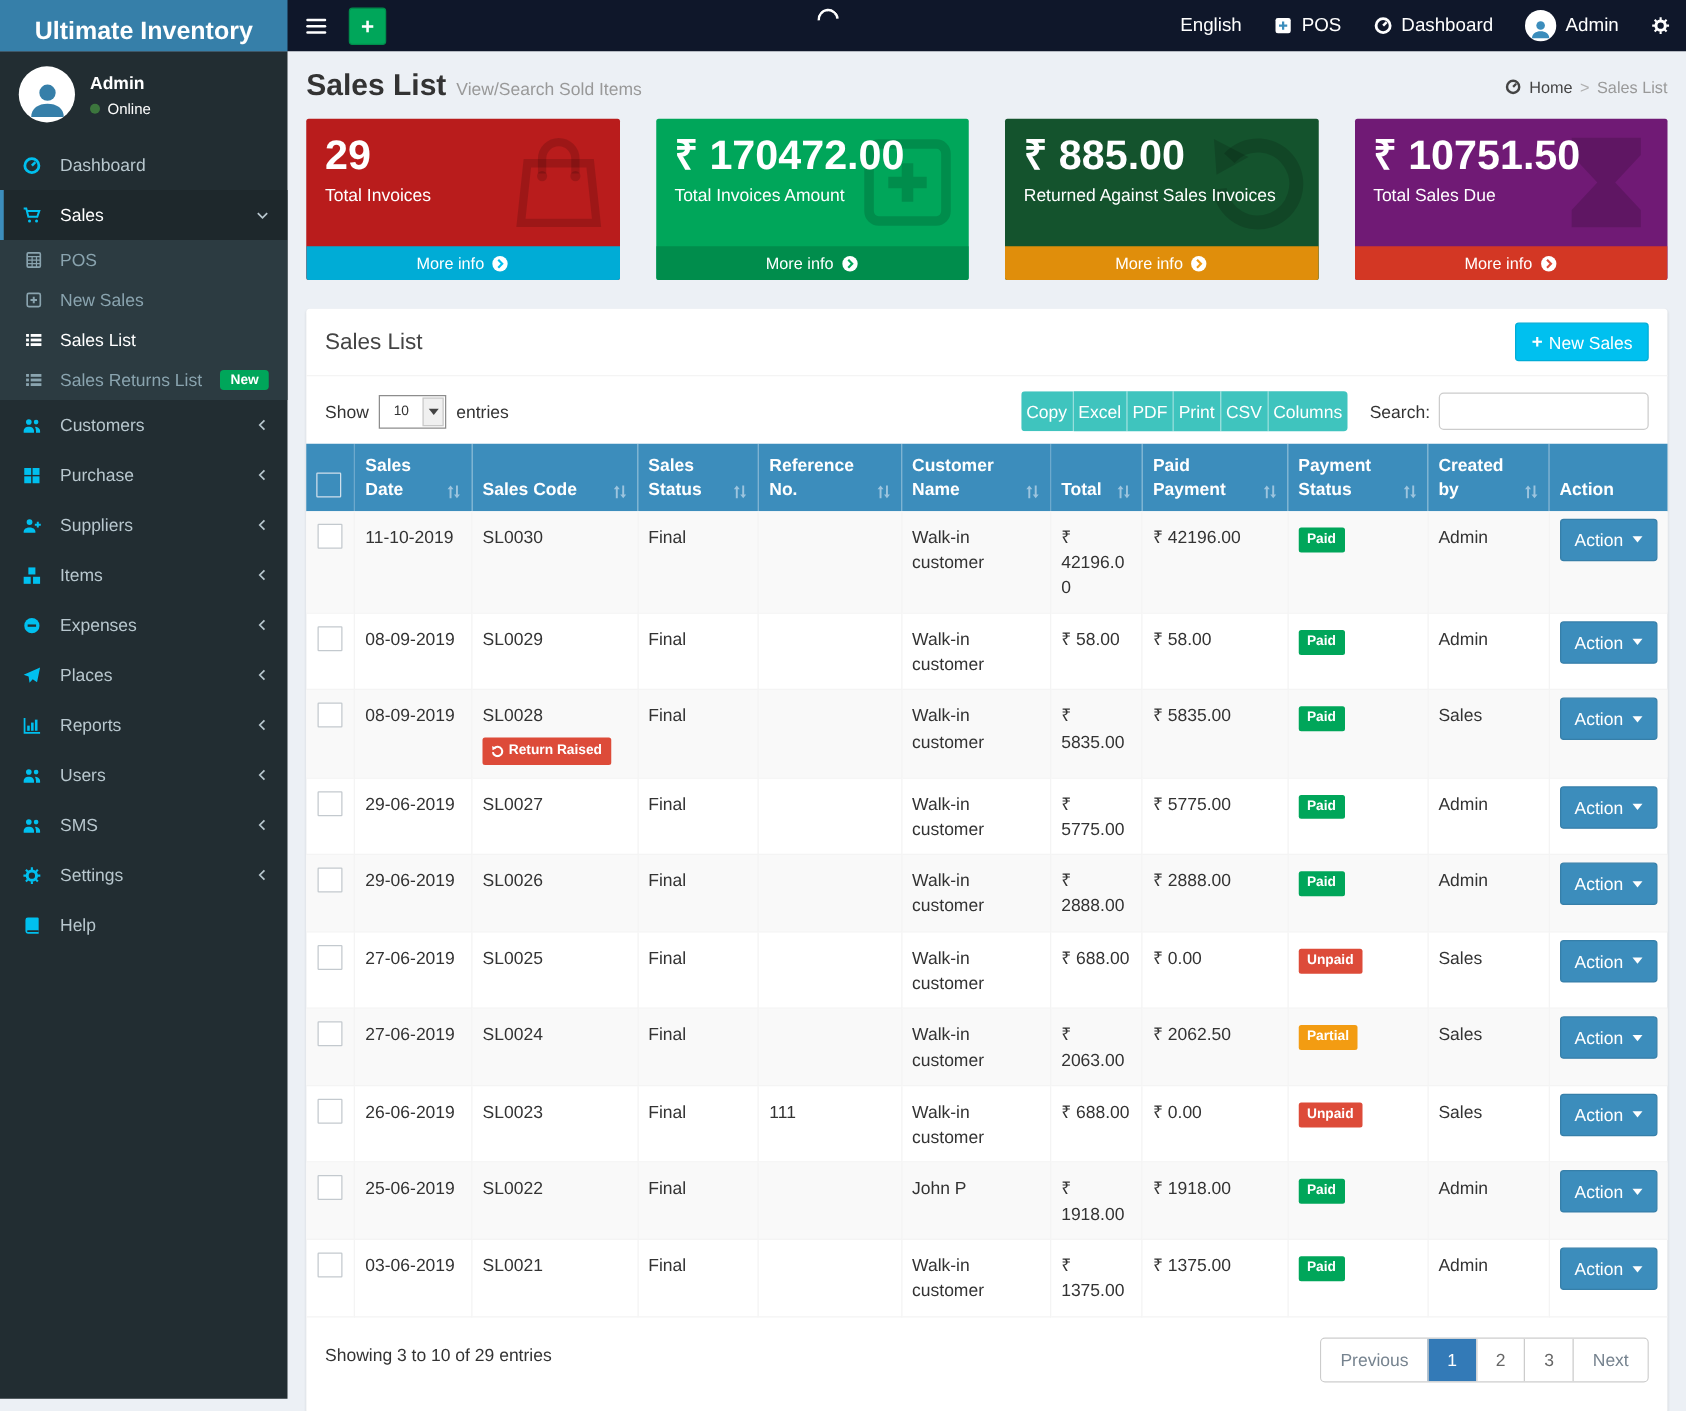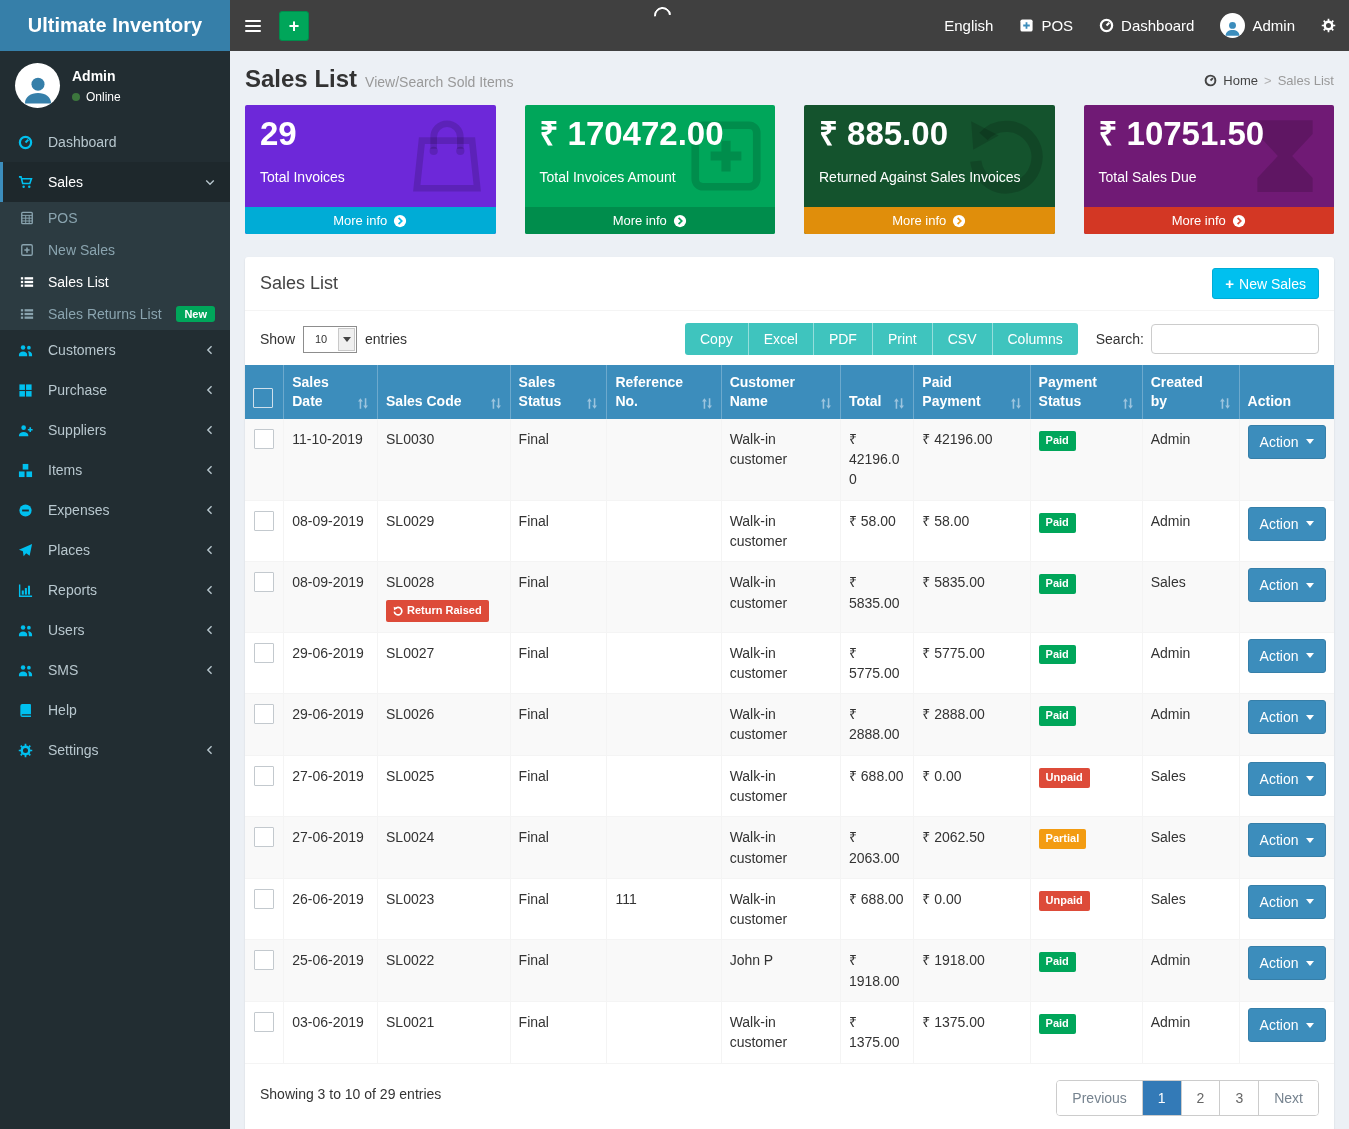--- a/index.html
+++ b/index.html
@@ -1,20 +1,20 @@
 <!DOCTYPE html>
 <html><head>
 <meta charset="utf-8">
 <style>
   * { margin:0; padding:0; box-sizing:border-box; }
   html,body { width:1349px; height:1129px; overflow:hidden; }
   body { font-family:"Liberation Sans", sans-serif; background:#ecf0f5; font-size:14px; color:#333; }
 
   
-  .navbar { position:relative; height:51px; background:#404040; display:flex; align-items:stretch; z-index:5; }
+  .navbar { position:relative; height:41px; background:#0f172a; display:flex; align-items:stretch; z-index:5; }
   .brand { width:230px; background:#367fa9; color:#fff; font-size:20px; font-weight:bold; text-align:center; line-height:51px; cursor:pointer; }
   .nav-left { display:flex; align-items:center; }
   .hamburger { width:45px; height:51px; background:transparent; border:none; cursor:pointer; display:flex; flex-direction:column; align-items:center; justify-content:center; gap:3px; }
   .hamburger i { width:16px; height:2px; background:#fff; border-radius:1px; }
   .quick-add { width:30px; height:30px; margin-left:4px; background:#00a65a; border:1px solid #008d4c; border-radius:3px; color:#fff; font-size:18px; font-weight:bold; line-height:26px; text-align:center; cursor:pointer; }
   .spinner { position:absolute; left:654px; top:7px; width:17px; height:17px; border:2.5px solid transparent; border-top-color:#fff; border-left-color:#fff; border-radius:50%; transform:rotate(40deg); }
   .nav-right { margin-left:auto; display:flex; align-items:stretch; }
   .nav-item { display:flex; align-items:center; gap:7px; padding:0 13px; color:#fff; font-size:15px; cursor:pointer; }
   .nav-item .icon svg { display:block; }
   .nav-avatar { width:25px; height:25px; border-radius:50%; background:#fff; color:#3c8dbc; display:flex; align-items:flex-end; justify-content:center; overflow:hidden; }
@@ -56,41 +56,41 @@
   .breadcrumb .icon { display:flex; color:#444; }
   .breadcrumb .icon svg { width:13px; height:13px; }
   .crumb-home { cursor:pointer; }
   .crumb-sep { color:#b0b0b0; }
   .crumb-cur { color:#999; }
 
   
   .cards { display:grid; grid-template-columns:repeat(4,1fr); gap:29px; }
   .card { position:relative; height:129px; border-radius:2px; color:#fff; overflow:hidden; }
   .card-value { font-size:33px; font-weight:bold; padding:10px 15px 0; line-height:1.15; position:relative; z-index:2; }
-  .card-label { font-size:14px; padding:0 15px; margin-top:16px; position:relative; z-index:2; white-space:nowrap; }
+  .card-label { font-size:14px; padding:0 15px; margin-top:5px; position:relative; z-index:2; white-space:nowrap; }
   .card-icon { position:absolute; right:8px; top:10px; color:rgba(0,0,0,0.15); z-index:1; }
   .card-icon svg { width:82px; height:82px; }
   .card-footer { position:absolute; left:0; right:0; bottom:0; background:rgba(0,0,0,0.12); text-align:center; padding:6px 0; font-size:13px; cursor:pointer; display:flex; align-items:center; justify-content:center; gap:6px; z-index:3; }
   .mi-circle { width:14px; height:14px; flex:none; display:flex; }
   .mi-circle svg { width:14px; height:14px; }
 
   
   .panel { margin-top:23px; background:#fff; border-radius:3px; box-shadow:0 1px 2px rgba(0,0,0,0.12); }
   .panel-head { display:flex; align-items:center; padding:11px 15px; border-bottom:1px solid #f4f4f4; }
   .panel-title { font-size:18px; color:#444; }
   .btn-new-sales { margin-left:auto; background:#00c0ef; border:1px solid #00acd6; color:#fff; font-size:14px; padding:6px 12px; border-radius:3px; cursor:pointer; display:flex; gap:5px; align-items:center; }
   .btn-new-sales b { font-size:15px; }
   .controls { display:flex; align-items:center; padding:12px 15px 10px; }
   .len-wrap { display:flex; align-items:center; gap:8px; font-size:14px; color:#333; }
   .len-sel { width:54px; height:27px; border:1px solid #8d8d8d; background:#fff; display:flex; align-items:center; cursor:pointer; }
   .len-sel .val { flex:1; text-align:center; font-size:11px; }
   .len-btn { width:17px; height:23px; margin-right:1px; background:#f0f0f0; border:1px solid #c9c9c9; display:flex; align-items:center; justify-content:center; }
   .caret { width:0; height:0; border-left:4px solid transparent; border-right:4px solid transparent; border-top:5px solid #444; }
   .export-group { margin-left:auto; display:flex; }
-  .export-btn { background:#3fc4be; color:#fff; border:none; border-right:1px solid rgba(255,255,255,0.45); font-size:14px; padding:8px 15px; cursor:pointer; }
+  .export-btn { background:#3fc4be; color:#fff; border:none; border-right:1px solid rgba(255,255,255,0.45); font-size:14px; padding:8px 4px; cursor:pointer; }
   .export-btn:first-child { border-radius:3px 0 0 3px; }
   .export-btn:last-child { border-right:none; border-radius:0 3px 3px 0; }
   .search-wrap { display:flex; align-items:center; gap:7px; margin-left:18px; font-size:14px; color:#333; }
   .search-input { width:168px; height:30px; border:1px solid #ccc; border-radius:4px; padding:4px 8px; font-size:14px; font-family:inherit; }
 
   
   .table-wrap { padding:0 0; }
   table { width:100%; border-collapse:collapse; table-layout:fixed; }
   thead th { background:#3c8dbc; color:#fff; font-size:14px; font-weight:bold; text-align:left; vertical-align:bottom; padding:8px; border-right:1px solid rgba(255,255,255,0.25); cursor:pointer; }
   thead th:last-child { border-right:none; }
@@ -395,40 +395,40 @@
           </span>
           <span>SMS</span>
           <span class="chev">
             <svg viewBox="0 0 16 16" fill="none" stroke="currentColor" stroke-width="2.2">
               <path d="M10.5 2 4.5 8l6 6"></path>
             </svg>
           </span>
         </li>
         <li class="menu-item ">
           <span class="icon m-icon">
+            <svg viewBox="0 0 16 16" fill="none" stroke="currentColor">
+              <circle cx="8" cy="8" r="4" stroke-width="2.6"></circle>
+              <path d="M8 .8v2.4M8 12.8v2.4M.8 8h2.4M12.8 8h2.4M2.9 2.9l1.7 1.7M11.4 11.4l1.7 1.7M13.1 2.9l-1.7 1.7M4.6 11.4l-1.7 1.7" stroke-width="1.8"></path>
+            </svg>
+          </span>
+          <span>Settings</span>
+          <span class="chev">
+            <svg viewBox="0 0 16 16" fill="none" stroke="currentColor" stroke-width="2.2">
+              <path d="M10.5 2 4.5 8l6 6"></path>
+            </svg>
+          </span>
+        </li>
+        <li class="menu-item ">
+          <span class="icon m-icon">
             <svg viewBox="0 0 16 16" fill="currentColor">
               <path d="M4.6 1h8.2a1 1 0 0 1 1 1v13H4.6A2.1 2.1 0 0 1 2.5 12.9V3.1A2.1 2.1 0 0 1 4.6 1z"></path>
               <path d="M4.6 12h9.2v1.4H4.6a.7.7 0 0 1 0-1.4z" fill="#222d32"></path>
             </svg>
           </span>
           <span>Help</span>
-        </li>
-        <li class="menu-item ">
-          <span class="icon m-icon">
-            <svg viewBox="0 0 16 16" fill="none" stroke="currentColor">
-              <circle cx="8" cy="8" r="4" stroke-width="2.6"></circle>
-              <path d="M8 .8v2.4M8 12.8v2.4M.8 8h2.4M12.8 8h2.4M2.9 2.9l1.7 1.7M11.4 11.4l1.7 1.7M13.1 2.9l-1.7 1.7M4.6 11.4l-1.7 1.7" stroke-width="1.8"></path>
-            </svg>
-          </span>
-          <span>Settings</span>
-          <span class="chev">
-            <svg viewBox="0 0 16 16" fill="none" stroke="currentColor" stroke-width="2.2">
-              <path d="M10.5 2 4.5 8l6 6"></path>
-            </svg>
-          </span>
         </li>
       </ul>
   </aside>
 
   <div class="main">
     <main class="content">
       <div class="page-head">
         <span class="page-title">Sales List</span>
         <span class="page-subtitle">View/Search Sold Items</span>
         <div class="breadcrumb">
@@ -438,21 +438,21 @@
                 <path d="M8 8l3-3" stroke-width="2.2"></path>
               </svg>
             </span>
           <span class="crumb-home">Home</span>
           <span class="crumb-sep">&gt;</span>
           <span class="crumb-cur">Sales List</span>
         </div>
       </div>
 
       <div class="cards" id="cards">
-          <div class="card" style="background:#6d28d9">
+          <div class="card" style="background:#b91c1c">
     <div class="card-value">29</div>
     <div class="card-label">Total Invoices</div>
     <span class="card-icon"><svg viewBox="0 0 16 16" fill="none" stroke="currentColor" stroke-width="1.3">
                 <path d="M3.1 5h9.8l1 9.3H2.1z"></path>
                 <path d="M5.4 6.6V4.3a2.6 2.6 0 0 1 5.2 0v2.3"></path>
                 <circle cx="5.4" cy="7" r=".8" fill="currentColor" stroke="none"></circle>
                 <circle cx="10.6" cy="7" r=".8" fill="currentColor" stroke="none"></circle>
               </svg></span>
     <div class="card-footer" style="background:#00acd6">
       <span>More info</span>

